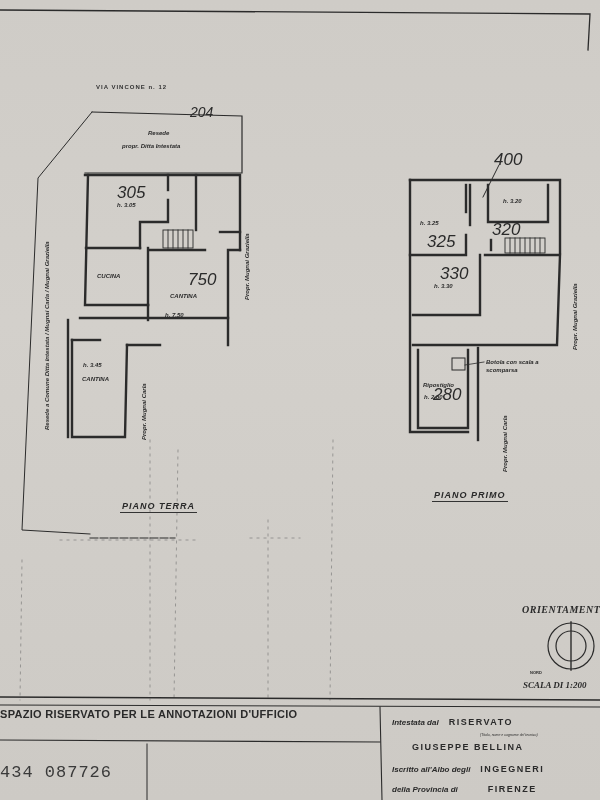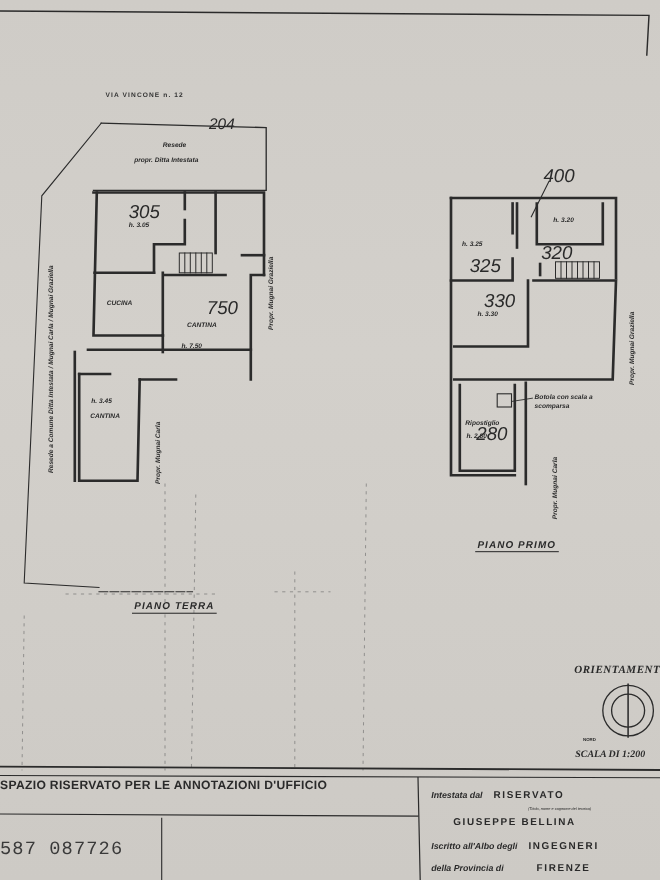--- a/index.html
+++ b/index.html
@@ -147,30 +147,30 @@
   <div class="room-num" style="left:427px;top:232px;">325</div>
   <div class="room-num" style="left:440px;top:264px;">330</div>
   <div class="room-label" style="left:434px;top:283px;">h. 3.30</div>
   <div class="room-label" style="left:423px;top:382px;">Ripostiglio</div>
   <div class="room-label" style="left:424px;top:394px;">h. 2.80</div>
   <div class="room-num" style="left:433px;top:385px;">280</div>
   <div class="room-label" style="left:486px;top:358px;width:70px;white-space:normal;line-height:8px;">Botola con scala a scomparsa</div>
   <div class="vert" style="left:572px;top:350px;">Propr. Mugnai Graziella</div>
   <div class="vert" style="left:502px;top:472px;">Propr. Mugnai Carla</div>
 
-  <div class="floor-label" style="left:120px;top:501px;margin-top:45px;">PIANO TERRA</div>
+  <div class="floor-label" style="left:120px;top:501px;">PIANO TERRA</div>
   <div class="floor-label" style="left:432px;top:474px;margin-top:16px;">PIANO PRIMO</div>
 
   <div class="orient">ORIENTAMENTO</div>
   <div class="nord">NORD</div>
   <div class="scale">SCALA DI 1:200</div>
   <span></span>
 
   <div class="office">SPAZIO RISERVATO PER LE ANNOTAZIONI D'UFFICIO</div>
-  <div class="stamp">587 087726</div>
+  <div class="stamp">434 087726</div>
 
   <div class="compiled" style="top:717px;">
     <span>Intestata dal</span><span class="val">RISERVATO</span>
   </div>
   <div class="tiny">(Titolo, nome e cognome del tecnico)</div>
   <div class="compiled" style="top:742px;left:412px;">
     <span class="val" style="margin-left:0;text-align:right;">GIUSEPPE   BELLINA</span>
   </div>
   <div class="compiled" style="top:764px;">
     <span>Iscritto all'Albo degli</span><span class="val">INGEGNERI</span>

